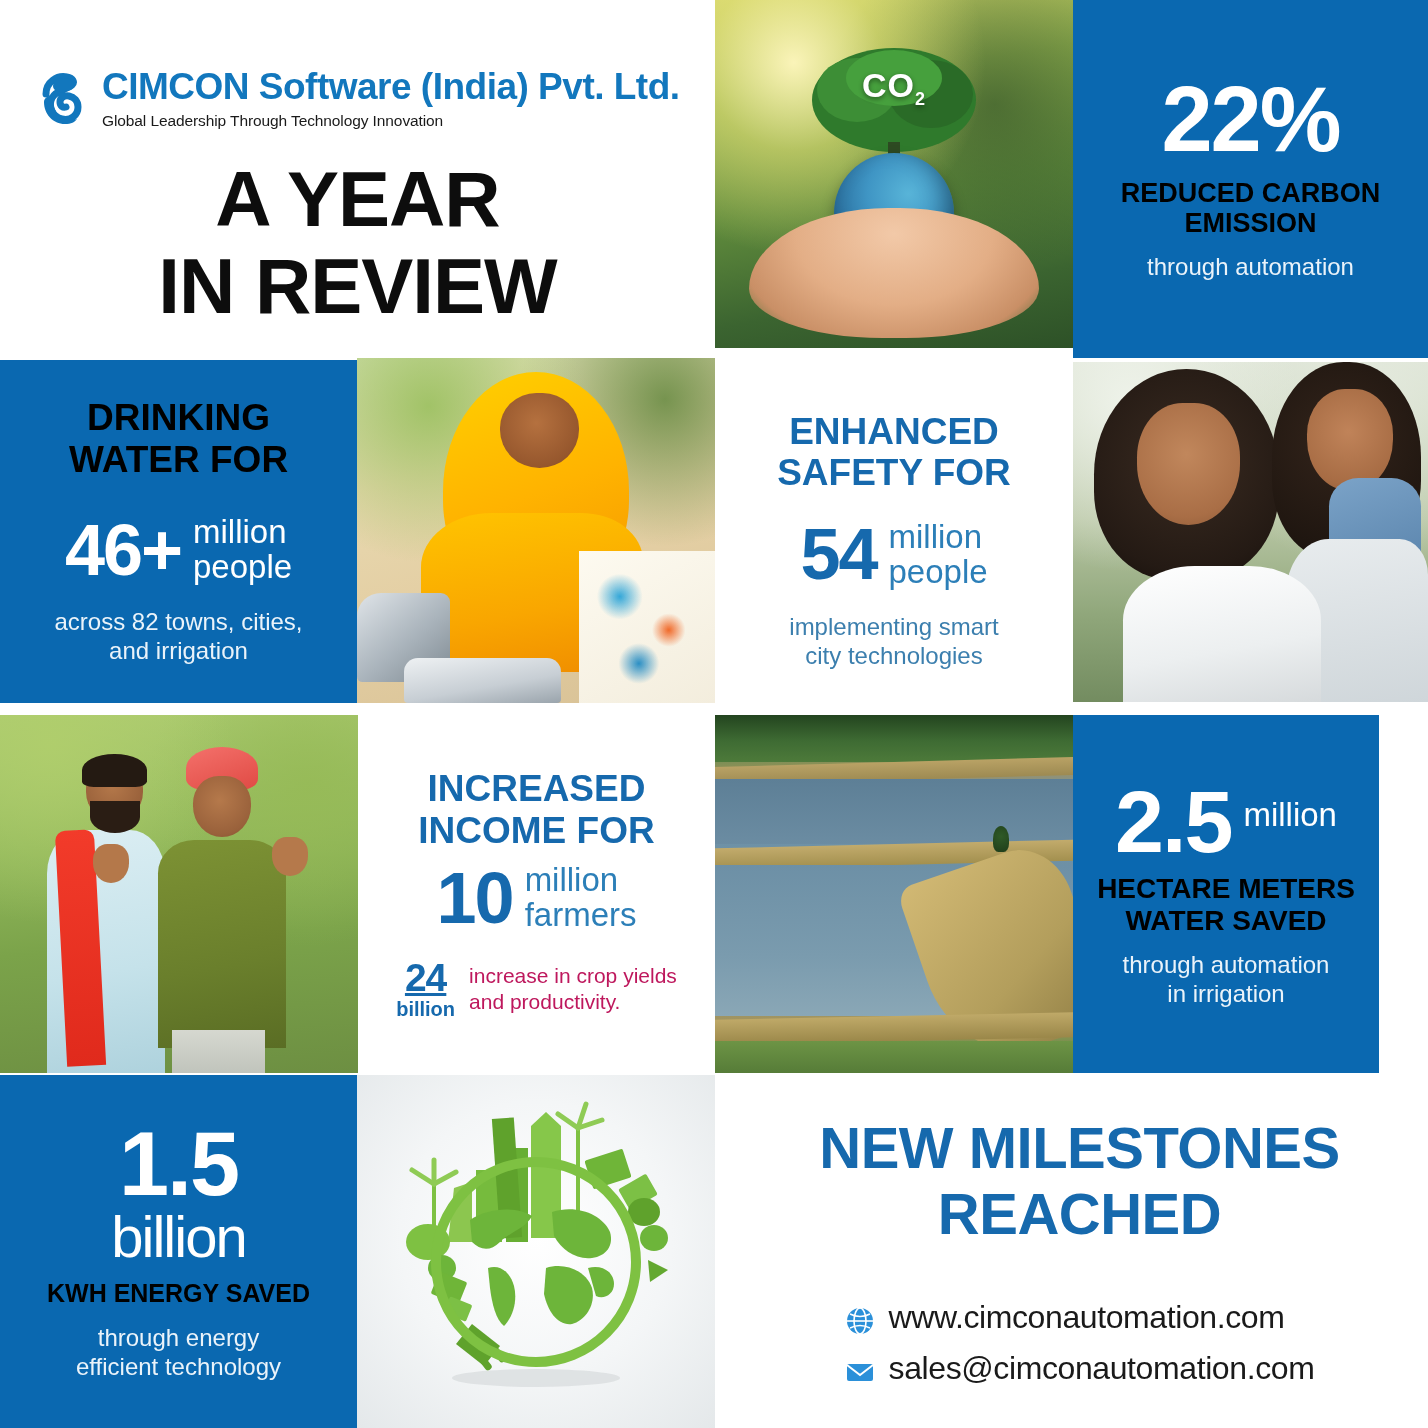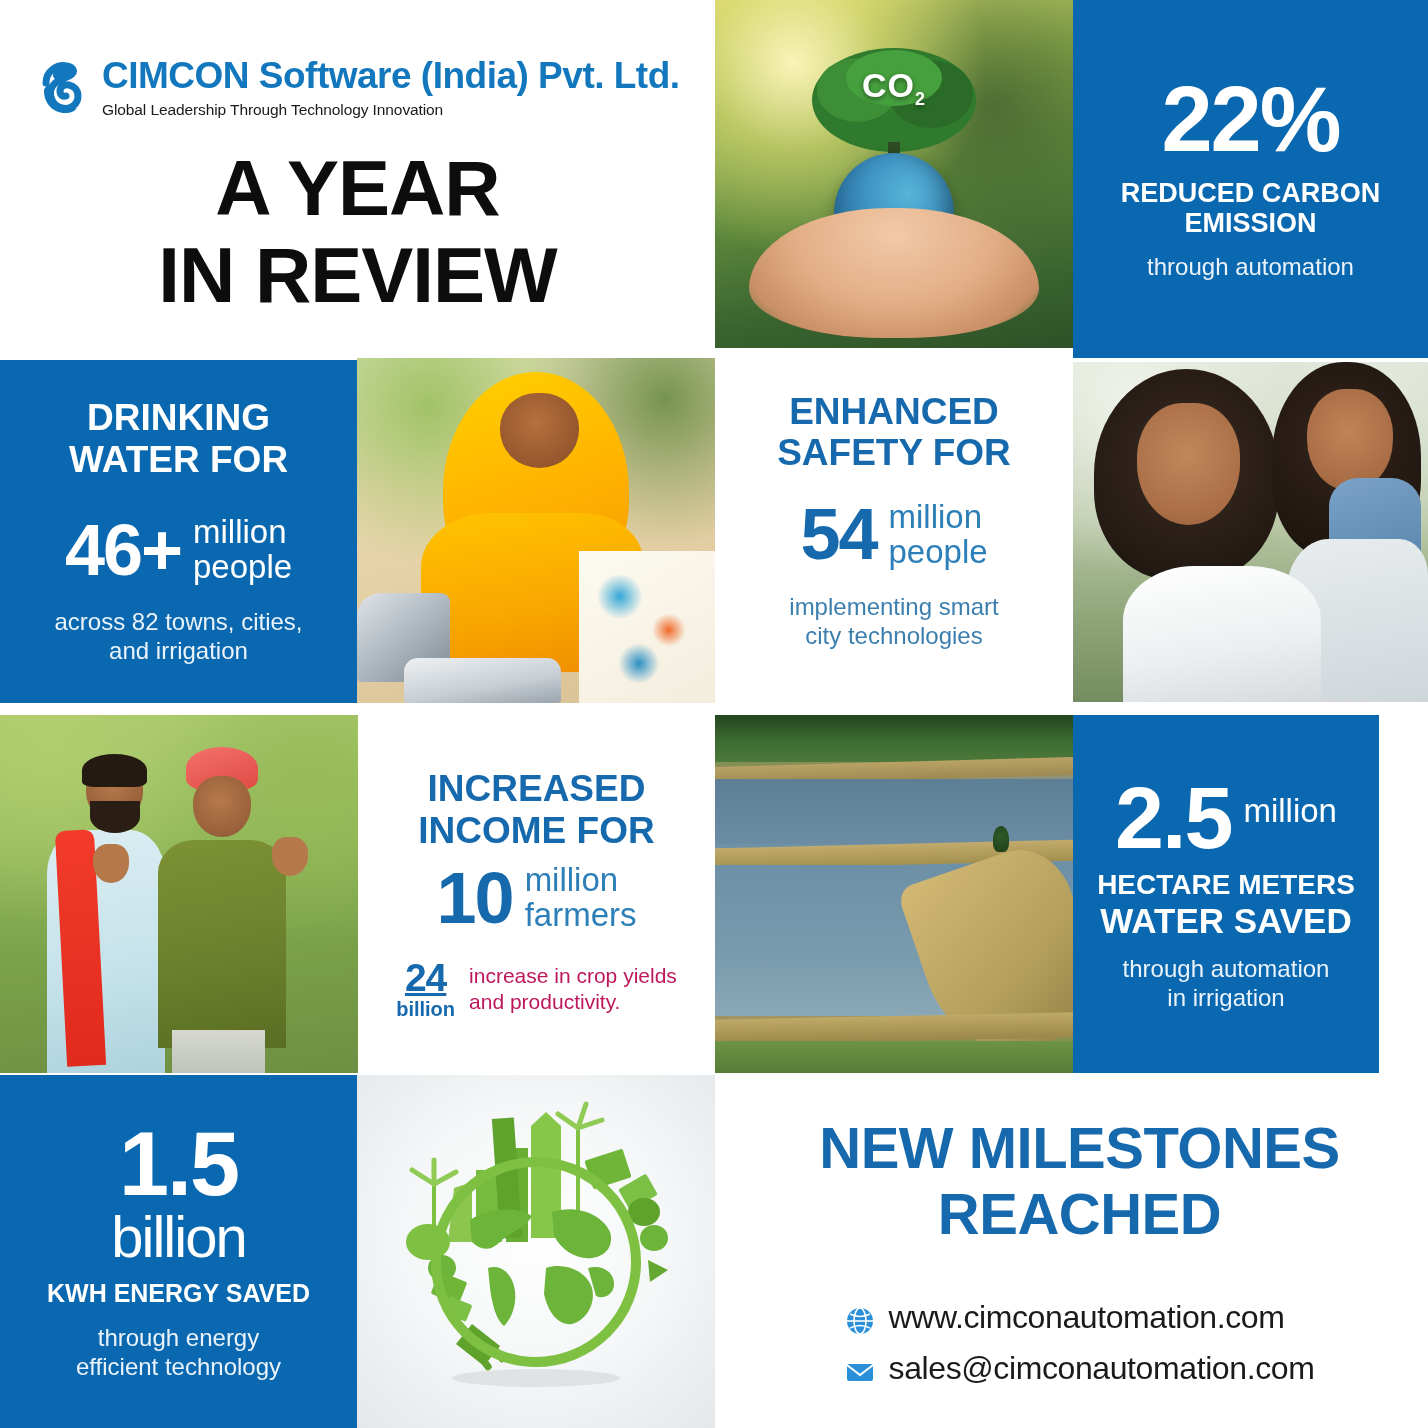--- a/index.html
+++ b/index.html
@@ -10,21 +10,21 @@
     position:relative;
     overflow:hidden;
   }
   .canvas { position:relative; width:1428px; height:1428px; background:#fff; }
   .cell { position:absolute; overflow:hidden; }
 
   .blue { background:#0a68b0; }
   .white { background:#ffffff; }
 
   
-  #header-block { left:0; top:5px; width:760px; height:358px; }
+  #header-block { left:0; top:16px; width:760px; height:358px; }
   .logo-row { position:absolute; left:40px; top:52px; display:flex; align-items:flex-start; }
   .logo-mark { width:52px; height:56px; flex:0 0 52px; margin-right:10px; margin-top:4px; }
   .logo-text-wrap { display:flex; flex-direction:column; }
   .logo-title {
     font-size:37px; font-weight:bold; color:#1277bd;
     letter-spacing:-0.5px; line-height:1.0; white-space:nowrap;
   }
   .logo-tagline {
     font-size:15.5px; color:#1a1a1a; margin-top:7px;
     letter-spacing:-0.1px; white-space:nowrap;
@@ -36,21 +36,21 @@
     letter-spacing:-1px;
   }
 
   
   .pad { padding:26px 24px; height:100%; display:flex; flex-direction:column;
          align-items:center; justify-content:center; text-align:center; }
 
   .head-line {
     font-weight:bold; font-size:37px; line-height:1.12; letter-spacing:0px;
   }
-  .blue .head-line { color:#ffffff; }
+  .blue .head-line { color:#000000; }
   .white .head-line { color:#1669ad; }
 
   .num-row { display:flex; align-items:center; justify-content:center; gap:12px; }
   .big-num {
     font-weight:bold; font-size:72px; line-height:0.95; letter-spacing:-2px;
   }
   .blue .big-num { color:#ffffff; }
   .white .big-num { color:#1669ad; }
   .unit {
     font-size:33px; line-height:1.06; text-align:left; font-weight:400;
@@ -63,21 +63,21 @@
   }
   .blue .sub { color:#eaf3fa; }
   .white .sub { color:#3c7fae; }
 
   
   #c-co2-stat   { left:1073px; top:0px;    width:355px; height:358px; }
   #c-co2-img    { left:715px;  top:0px;    width:358px; height:348px; }
 
   #c-water-stat { left:0px;    top:360px;  width:357px; height:343px; }
   #c-water-img  { left:357px;  top:358px;  width:358px; height:345px; }
-  #c-safety-stat{ left:715px;  top:348px;  width:358px; height:345px; }
+  #c-safety-stat{ left:715px;  top:368px;  width:358px; height:345px; }
   #c-safety-img { left:1073px; top:362px;  width:355px; height:340px; }
 
   #c-farm-img   { left:0px;    top:715px;  width:358px; height:358px; }
   #c-income-stat{ left:358px;  top:715px;  width:357px; height:358px; }
   #c-res-img    { left:715px;  top:715px;  width:358px; height:358px; }
   #c-hect-stat  { left:1073px; top:715px;  width:306px; height:358px; }
 
   #c-energy-stat{ left:0px;    top:1075px; width:357px; height:353px; }
   #c-earth-img  { left:357px;  top:1075px; width:358px; height:353px; }
   #c-milestone  { left:715px;  top:1075px; width:713px; height:353px; }
@@ -407,21 +407,21 @@
     </div>
   </div>
 
   <div class="cell blue" id="c-hect-stat">
     <div class="pad">
       <div class="num-row" style="align-items:flex-start;">
         <div class="big-num" style="font-size:88px;">2.5</div>
         <div class="unit" style="margin-top:18px;">million</div>
       </div>
       <div class="head-line" style="font-size:28px;margin-top:10px;">HECTARE METERS</div>
-      <div class="head-line" style="font-size:35px;">WATER SAVED</div>
+      <div class="head-line" style="font-size:28px;">WATER SAVED</div>
       <div class="sub" style="margin-top:14px;">
         <div>through automation</div>
         <div>in irrigation</div>
       </div>
     </div>
   </div>
 
   <div class="cell blue" id="c-energy-stat">
     <div class="pad">
       <div class="big-num" style="font-size:90px;">1.5</div>

